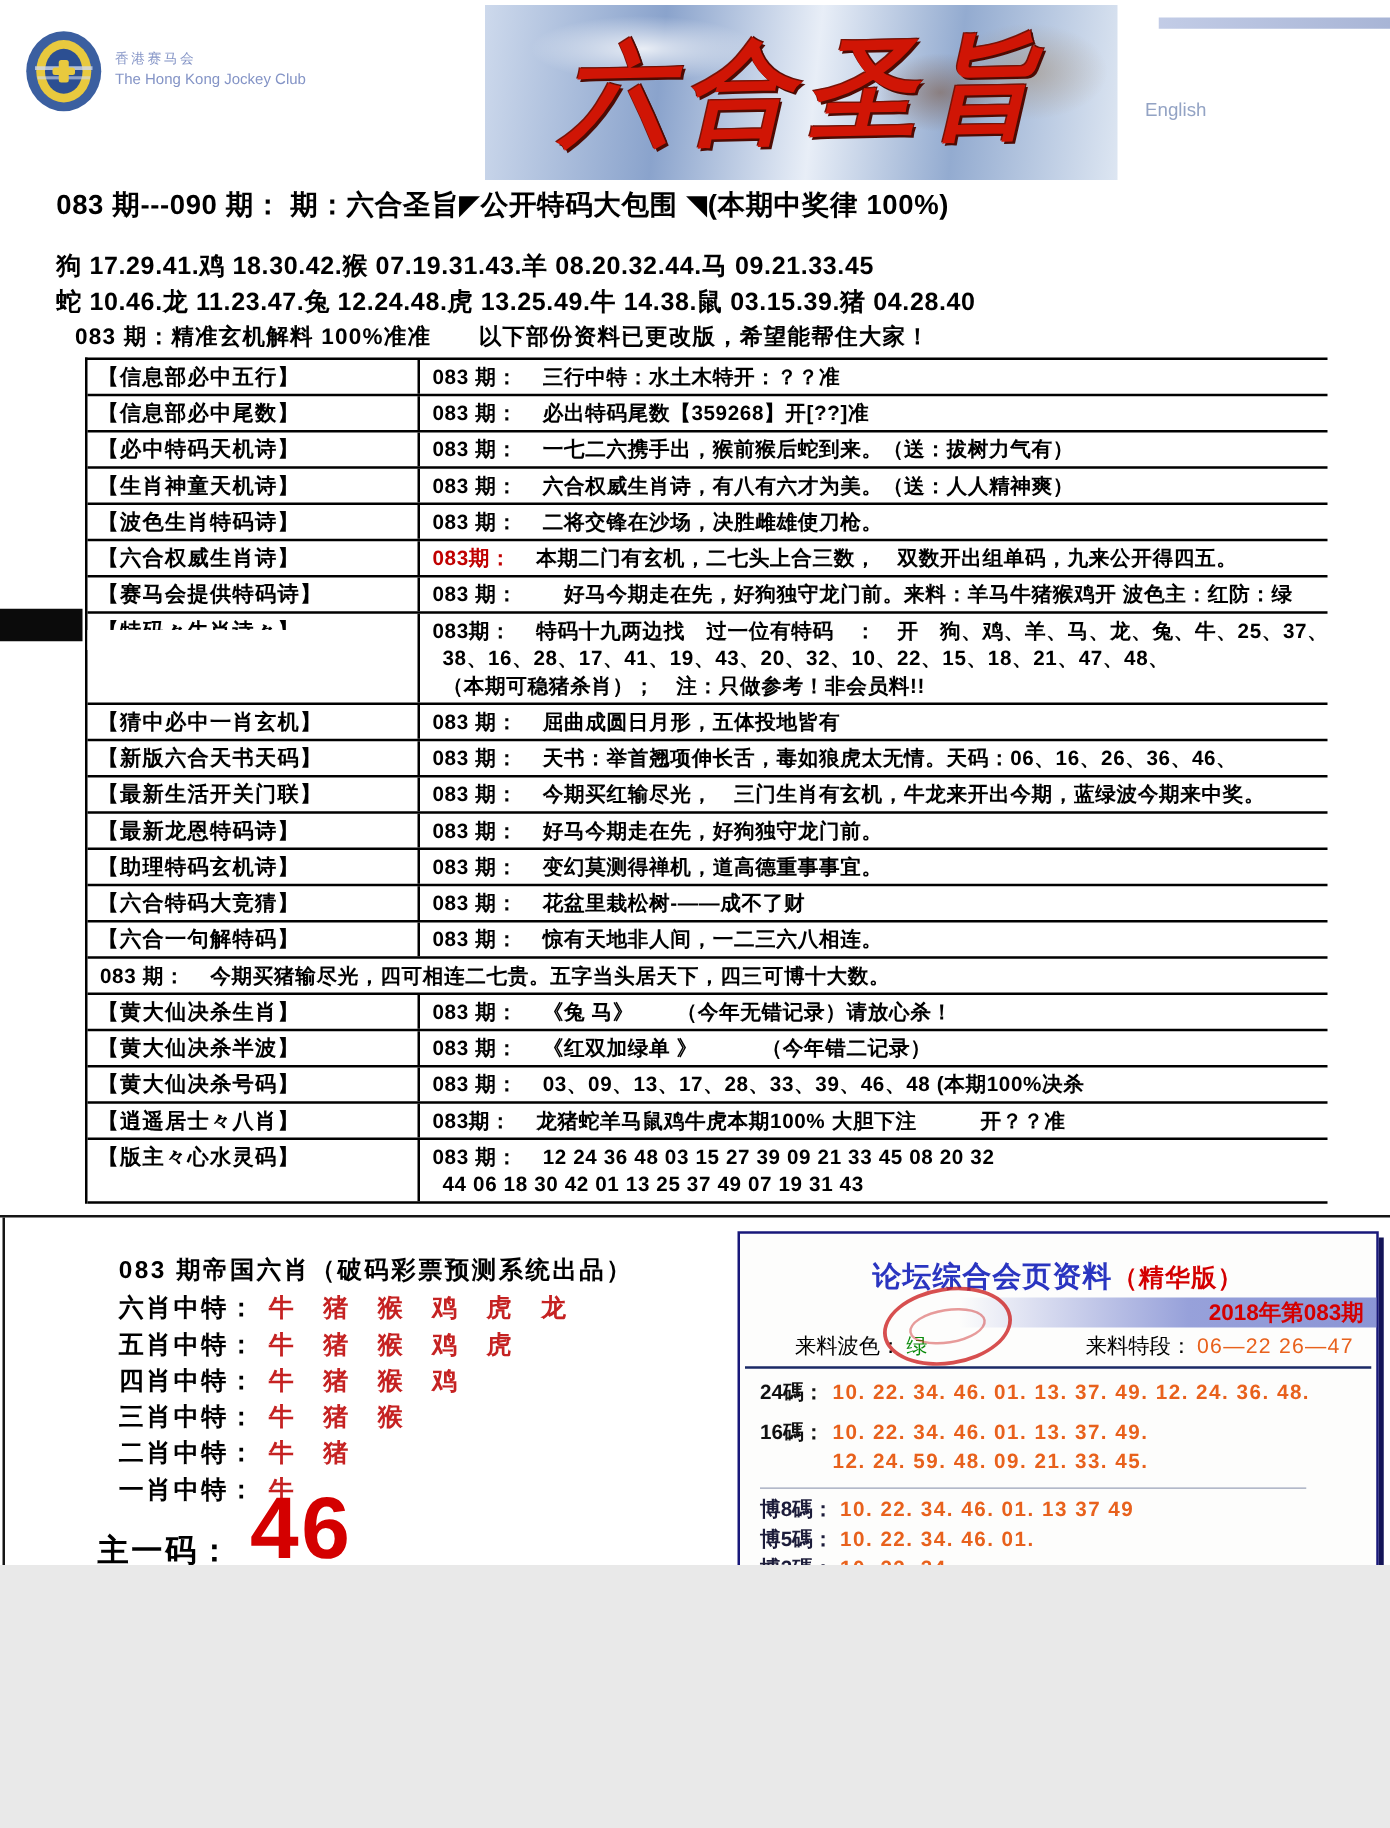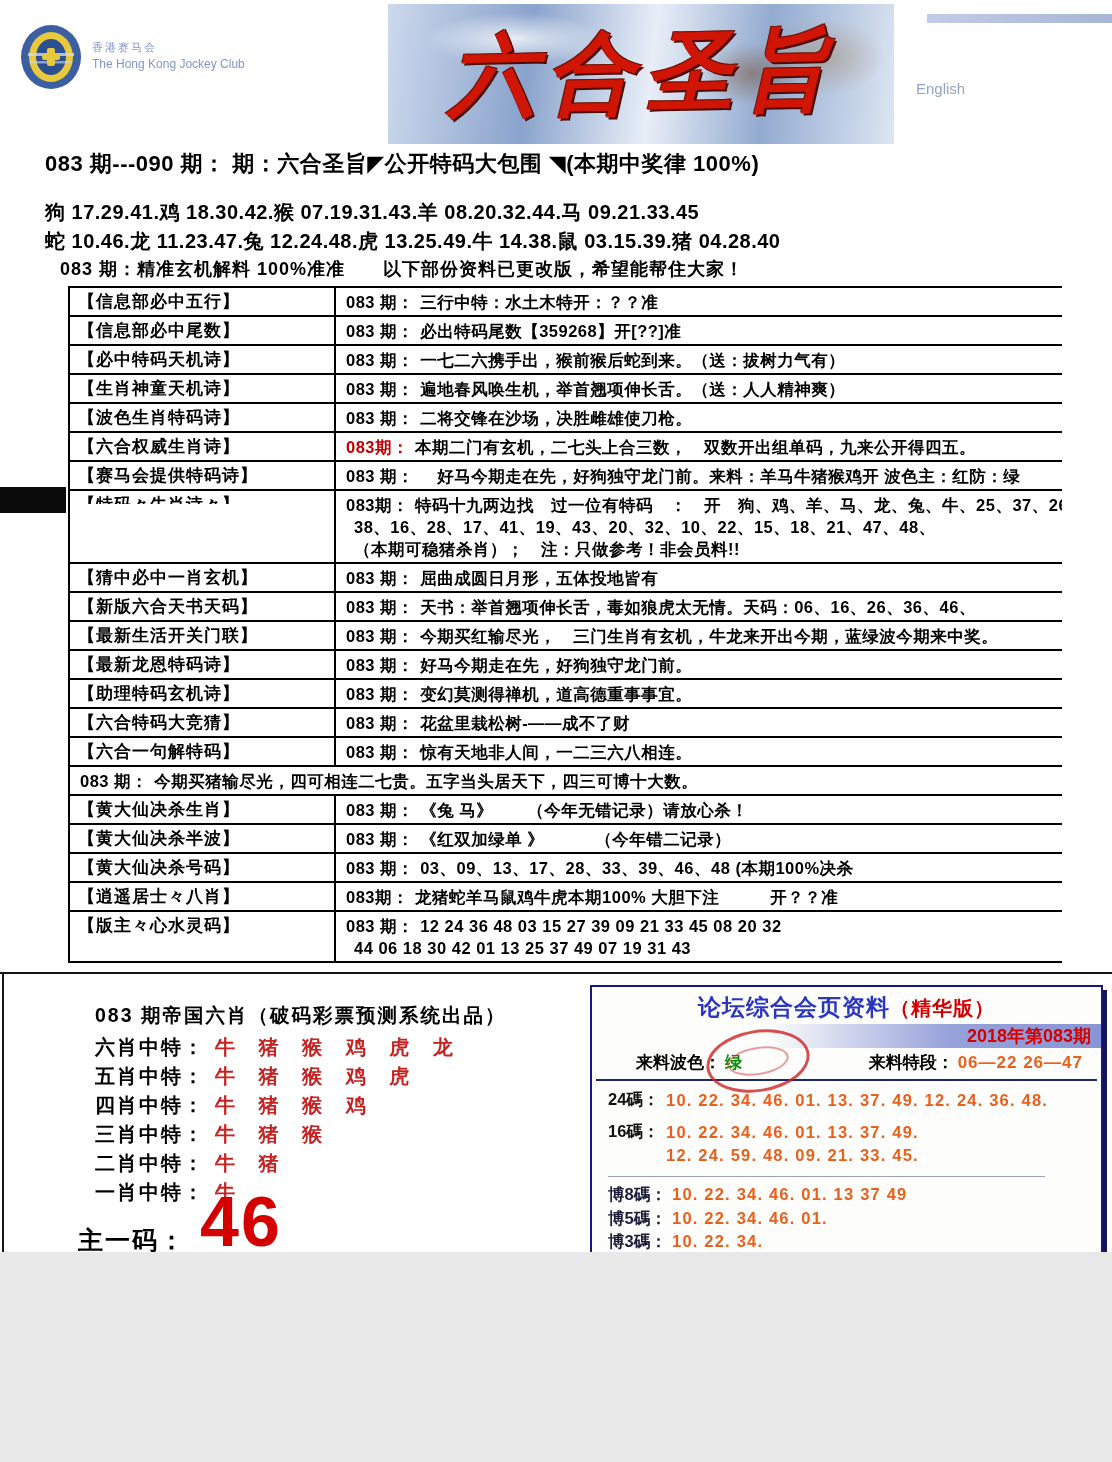--- a/index.html
+++ b/index.html
@@ -40,50 +40,50 @@
   .lottery-table{
     position:absolute;left:68px;top:286px;width:992px;
     border-left:2px solid #000;border-top:2px solid #000;
   }
   .t-row{display:flex;border-bottom:2px solid #000;}
   .t-label{width:252px;flex:0 0 252px;border-right:2px solid #000;
     padding:2.5px 4px 2.5px 8px;font-size:17px;font-weight:bold;line-height:22px;letter-spacing:1px;}
   .t-content{flex:1;padding:2.5px 6px 2.5px 10px;font-size:16.5px;font-weight:bold;line-height:22px;overflow:hidden;}
   .c-line{white-space:nowrap;letter-spacing:.5px;}
   .c-line.cont{padding-left:8px;}
-  .period{margin-right:6px;text-align:center;}
+  .period{margin-right:20px;text-align:center;}
   .period-red{color:#c00000;}
   
   .black-smudge{position:absolute;left:0;top:487px;width:66px;height:26px;background:#0b0b0b;}
   .white-patch{position:absolute;left:70px;top:504px;width:262px;height:16px;background:#fff;}
   .mid-rule{position:absolute;left:0;top:972px;width:1112px;border-top:2px solid #151515;}
   .left-rule{position:absolute;left:2px;top:974px;height:370px;border-left:2px solid #151515;}
   
   .bl-title{position:absolute;left:95px;top:1002px;font-size:19.5px;font-weight:bold;letter-spacing:2px;}
   .bl-rows{position:absolute;left:95px;top:1033px;}
   .bl-row{line-height:29px;font-size:20px;font-weight:bold;}
   .bl-label{letter-spacing:2px;}
   .bl-value{color:#c52222;letter-spacing:9px;margin-left:10px;}
   .main-code-label{position:absolute;left:78px;top:1224px;font-size:25px;font-weight:bold;letter-spacing:2px;}
   .main-code{position:absolute;left:200px;top:1182px;font-size:70px;font-weight:bold;color:#d40000;letter-spacing:2px;}
   .guard-row{position:absolute;left:78px;top:1290px;font-size:26px;font-weight:bold;white-space:nowrap;}
   .guard-nums{color:#c01111;font-size:25px;word-spacing:16px;margin-left:8px;}
   
   .forum-box{
     position:absolute;left:590px;top:985px;width:513px;height:345px;
     border:2px solid #18187a;box-shadow:4px 5px 0 0 #141457;
-    background:#fdfdfc;box-sizing:border-box;padding-top:5px;
+    background:#fdfdfc;box-sizing:border-box;padding-top:19px;
   }
   .fb-title{text-align:center;font-size:23px;font-weight:bold;color:#2a35c0;letter-spacing:1px;}
   .fb-title .suffix{color:#d40000;font-size:20px;}
   .fb-issue{margin-left:175px;margin-top:1px;height:24px;line-height:24px;text-align:right;
     padding-right:10px;font-size:18px;font-weight:bold;color:#d40000;
     background:linear-gradient(90deg,rgba(255,255,255,0),#97a1da 55%,#8a95d5);}
   .fb-wave{display:flex;align-items:baseline;padding:3px 14px 5px 40px;
-    font-size:17px;font-weight:bold;border-bottom:2px solid #1b2a66;margin:0 4px;}
+    font-size:17px;font-weight:normal;border-bottom:2px solid #1b2a66;margin:0 4px;}
   .wave-value{color:#0a8a0a;margin-left:4px;letter-spacing:3px;}
   .fb-spacer{flex:1;}
   .range-value{color:#e8611c;margin-left:4px;letter-spacing:1px;}
   .fb-codes{padding:8px 8px 0 16px;font-size:16.5px;font-weight:bold;}
   .code-row{display:flex;margin-bottom:9px;}
   .code-label{flex:0 0 58px;color:#111;}
   .code-lines{color:#e8611c;letter-spacing:1.2px;line-height:23px;white-space:nowrap;}
   .bo-sep{border-top:1.5px solid #9aa2b8;width:90%;margin:4px 0 6px 0;}
   .bo-row{display:flex;line-height:23.5px;}
   .bo-label{flex:0 0 64px;color:#1c1c3a;}
@@ -154,21 +154,21 @@
       </div>
       <div class="t-row">
         <div class="t-label">【必中特码天机诗】</div>
         <div class="t-content">
           <div class="c-line"><span class="period">083 期：</span><span>一七二六携手出，猴前猴后蛇到来。（送：拔树力气有）</span></div>
         </div>
       </div>
       <div class="t-row">
         <div class="t-label">【生肖神童天机诗】</div>
         <div class="t-content">
-          <div class="c-line"><span class="period">083 期：</span><span>遍地春风唤生机，举首翘项伸长舌。（送：人人精神爽）</span></div>
+          <div class="c-line"><span class="period">083 期：</span><span>六合权威生肖诗，有八有六才为美。（送：人人精神爽）</span></div>
         </div>
       </div>
       <div class="t-row">
         <div class="t-label">【波色生肖特码诗】</div>
         <div class="t-content">
           <div class="c-line"><span class="period">083 期：</span><span>二将交锋在沙场，决胜雌雄使刀枪。</span></div>
         </div>
       </div>
       <div class="t-row">
         <div class="t-label">【六合权威生肖诗】</div>

